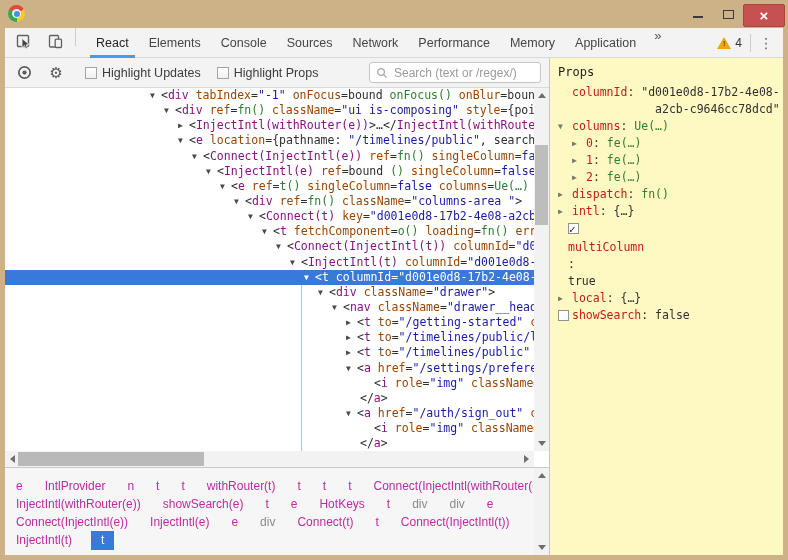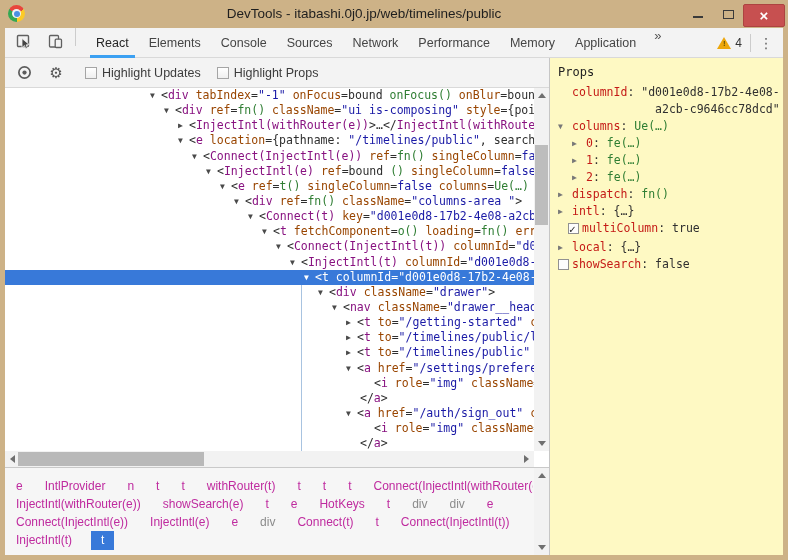--- a/index.html
+++ b/index.html
@@ -112,21 +112,20 @@
   .p-value{white-space:pre;}
   .pv-fn{color:#2e7d32;}
   .pv-plain{color:#303030;}
 </style>
 </head>
 <body>
 
 <div class="window">
   <div class="titlebar">
     <span class="chrome-icon"></span>
-    <div class="title">DevTools - itabashi.0j0.jp/web/timelines/public</div>
     <div class="win-btns">
       <span class="btn-min">
           <i></i>
         </span>
       <span class="btn-max">
           <i></i>
         </span>
       <span class="btn-close">×</span>
     </div>
   </div>
@@ -182,20 +181,29 @@
           </span>
           <span class="tool-icon gear">⚙</span>
           <label class="chk-wrap">
             <span class="chk"></span>
             <span>Highlight Updates</span>
           </label>
           <label class="chk-wrap">
             <span class="chk"></span>
             <span>Highlight Props</span>
           </label>
+          <span class="searchbox">
+            <span class="mag">
+              <svg width="12" height="12" viewBox="0 0 12 12">
+                <circle cx="5" cy="5" r="3.4" fill="none" stroke="#a8a8a8" stroke-width="1.3"></circle>
+                <line x1="7.6" y1="7.6" x2="10.6" y2="10.6" stroke="#a8a8a8" stroke-width="1.3"></line>
+              </svg>
+            </span>
+            <input type="text" placeholder="Search (text or /regex/)" style="">
+          </span>
         </div>
 
         <div class="treepane">
           <div class="tree-content" id="tree">
               <div class="trow" style="padding-left: 145px;"><span class="tk-arrow">▼</span><span class="tk-p">&lt;</span><span class="tk-t">div</span><span class="tk-p"> </span><span class="tk-at">tabIndex</span><span class="tk-p">=</span><span class="tk-s">"-1"</span><span class="tk-p"> </span><span class="tk-at">onFocus</span><span class="tk-p">=bound </span><span class="tk-f">onFocus()</span><span class="tk-p"> </span><span class="tk-at">onBlur</span><span class="tk-p">=bound </span></div>
               <div class="trow" style="padding-left: 159px;"><span class="tk-arrow">▼</span><span class="tk-p">&lt;</span><span class="tk-t">div</span><span class="tk-p"> </span><span class="tk-at">ref</span><span class="tk-p">=</span><span class="tk-f">fn()</span><span class="tk-p"> </span><span class="tk-at">className</span><span class="tk-p">=</span><span class="tk-s">"ui is-composing"</span><span class="tk-p"> </span><span class="tk-at">style</span><span class="tk-p">={pointerEv</span></div>
               <div class="trow" style="padding-left: 173px;"><span class="tk-arrow">▶</span><span class="tk-p">&lt;</span><span class="tk-t">InjectIntl(withRouter(e))</span><span class="tk-p">&gt;…&lt;/</span><span class="tk-t">InjectIntl(withRouter(e))</span></div>
               <div class="trow" style="padding-left: 173px;"><span class="tk-arrow">▼</span><span class="tk-p">&lt;</span><span class="tk-t">e</span><span class="tk-p"> </span><span class="tk-at">location</span><span class="tk-p">={pathname: </span><span class="tk-s">"/timelines/public"</span><span class="tk-p">, search: </span></div>
               <div class="trow" style="padding-left: 187px;"><span class="tk-arrow">▼</span><span class="tk-p">&lt;</span><span class="tk-t">Connect(InjectIntl(e))</span><span class="tk-p"> </span><span class="tk-at">ref</span><span class="tk-p">=</span><span class="tk-f">fn()</span><span class="tk-p"> </span><span class="tk-at">singleColumn</span><span class="tk-p">=</span><span class="tk-s">false</span></div>
               <div class="trow" style="padding-left: 201px;"><span class="tk-arrow">▼</span><span class="tk-p">&lt;</span><span class="tk-t">InjectIntl(e)</span><span class="tk-p"> </span><span class="tk-at">ref</span><span class="tk-p">=bound </span><span class="tk-f">()</span><span class="tk-p"> </span><span class="tk-at">singleColumn</span><span class="tk-p">=</span><span class="tk-s">false</span></div>
@@ -284,21 +292,21 @@
               <span class="p-name">dispatch</span>
               <span class="p-colon">: </span>
               <span class="p-value pv-fn">fn()</span>
             </div>
             <div class="prow" style="padding-left: 0px;">
               <span class="p-slot"><span class="p-arrow">▶</span></span>
               <span class="p-name">intl</span>
               <span class="p-colon">: </span>
               <span class="p-value pv-plain">{…}</span>
             </div>
-            <div class="prow" style="padding-left: 10px;">
+            <div class="prow" style="padding-left: 10px; flex-direction: column;">
               <span class="p-slot"><span class="p-check checked"></span></span>
               <span class="p-name">multiColumn</span>
               <span class="p-colon">: </span>
               <span class="p-value pv-plain">true</span>
             </div>
             <div class="prow" style="padding-left: 0px;">
               <span class="p-slot"><span class="p-arrow">▶</span></span>
               <span class="p-name">local</span>
               <span class="p-colon">: </span>
               <span class="p-value pv-plain">{…}</span>

